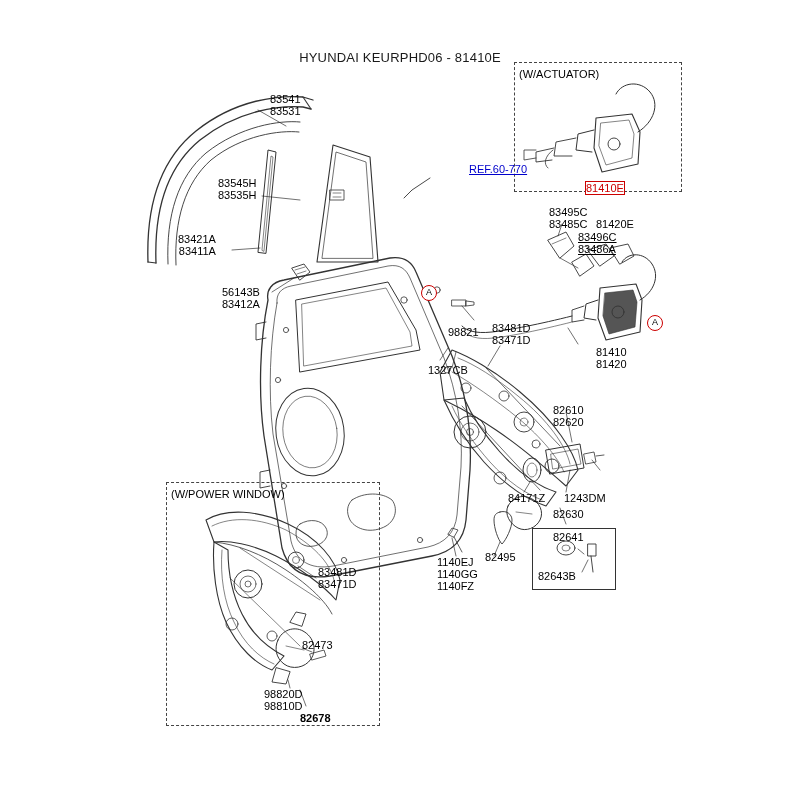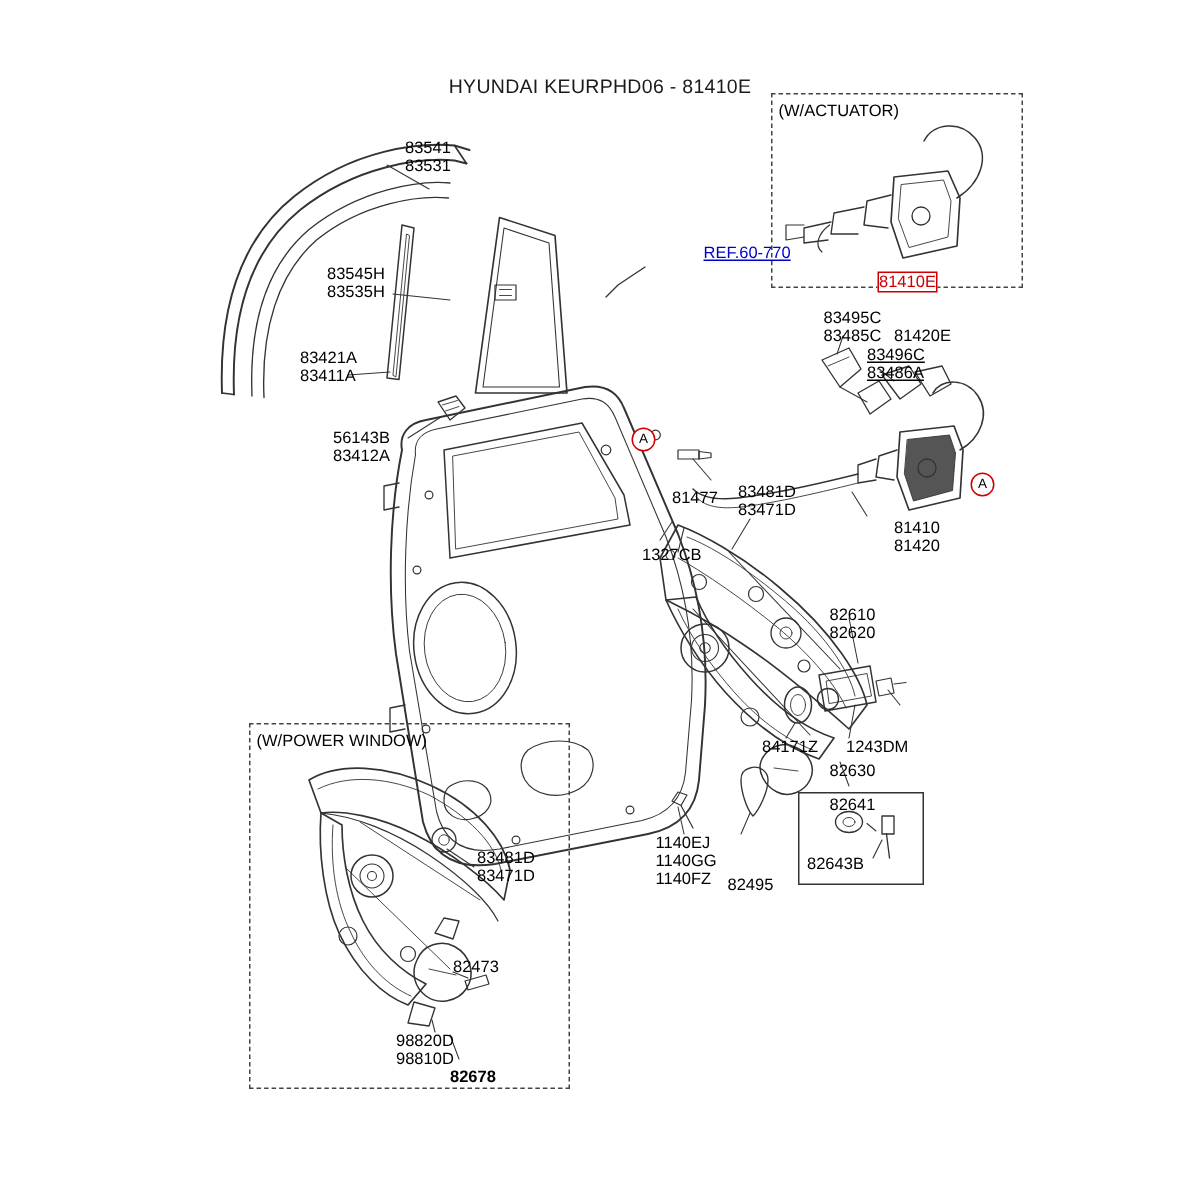--- a/index.html
+++ b/index.html
@@ -301,44 +301,44 @@
 
   <div class="callout" style="left:421px; top:285px;">A</div>
   <div class="callout" style="left:647px; top:315px;">A</div>
 
   <div class="lbl blue" style="left:433px; top:163px; text-decoration: underline;">REF.60-770</div>
 
   <div class="lbl" style="left:222px; top:93px;margin-left:48px;">83541
 83531</div>
   <div class="lbl" style="left:218px; top:177px;">83545H
 83535H</div>
-  <div class="lbl" style="left:200px; top:233px;">83421A
+  <div class="lbl" style="left:178px; top:233px;text-align:right;">83421A
 83411A</div>
   <div class="lbl" style="left:222px; top:286px;">56143B
 83412A</div>
-  <div class="lbl" style="left:448px; top:326px;">81477</div>
+  <div class="lbl" style="left:448px; top:326px;">98821</div>
   <div class="lbl" style="left:428px; top:364px;">1327CB</div>
   <div class="lbl" style="left:492px; top:322px;">83481D
 83471D</div>
   <div class="lbl" style="left:549px; top:206px;">83495C
 83485C</div>
   <div class="lbl" style="left:578px; top:231px;text-decoration:underline;">83496C
 83486A</div>
   <div class="lbl" style="left:596px; top:170px;margin-top:48px;">81420E</div>
   <div class="lbl boxed-red" style="left:585px; top:181px;">81410E</div>
   <div class="lbl" style="left:596px; top:346px;">81410
 81420</div>
   <div class="lbl" style="left:553px; top:404px;">82610
 82620</div>
   <div class="lbl" style="left:508px; top:492px;">84171Z</div>
   <div class="lbl" style="left:564px; top:492px;">1243DM</div>
   <div class="lbl" style="left:553px; top:508px;">82630</div>
   <div class="lbl" style="left:553px; top:531px;">82641</div>
   <div class="lbl" style="left:538px; top:570px;">82643B</div>
-  <div class="lbl" style="left:485px; top:584px;">82495</div>
+  <div class="lbl" style="left:485px; top:551px;">82495</div>
   <div class="lbl" style="left:437px; top:556px;">1140EJ
 1140GG
 1140FZ</div>
   <div class="lbl" style="left:318px; top:566px;">83481D
 83471D</div>
   <div class="lbl" style="left:302px; top:639px;">82473</div>
   <div class="lbl" style="left:264px; top:688px;">98820D
 98810D</div>
   <div class="lbl" style="left:300px; top:712px;font-weight:bold;">82678</div>
 

